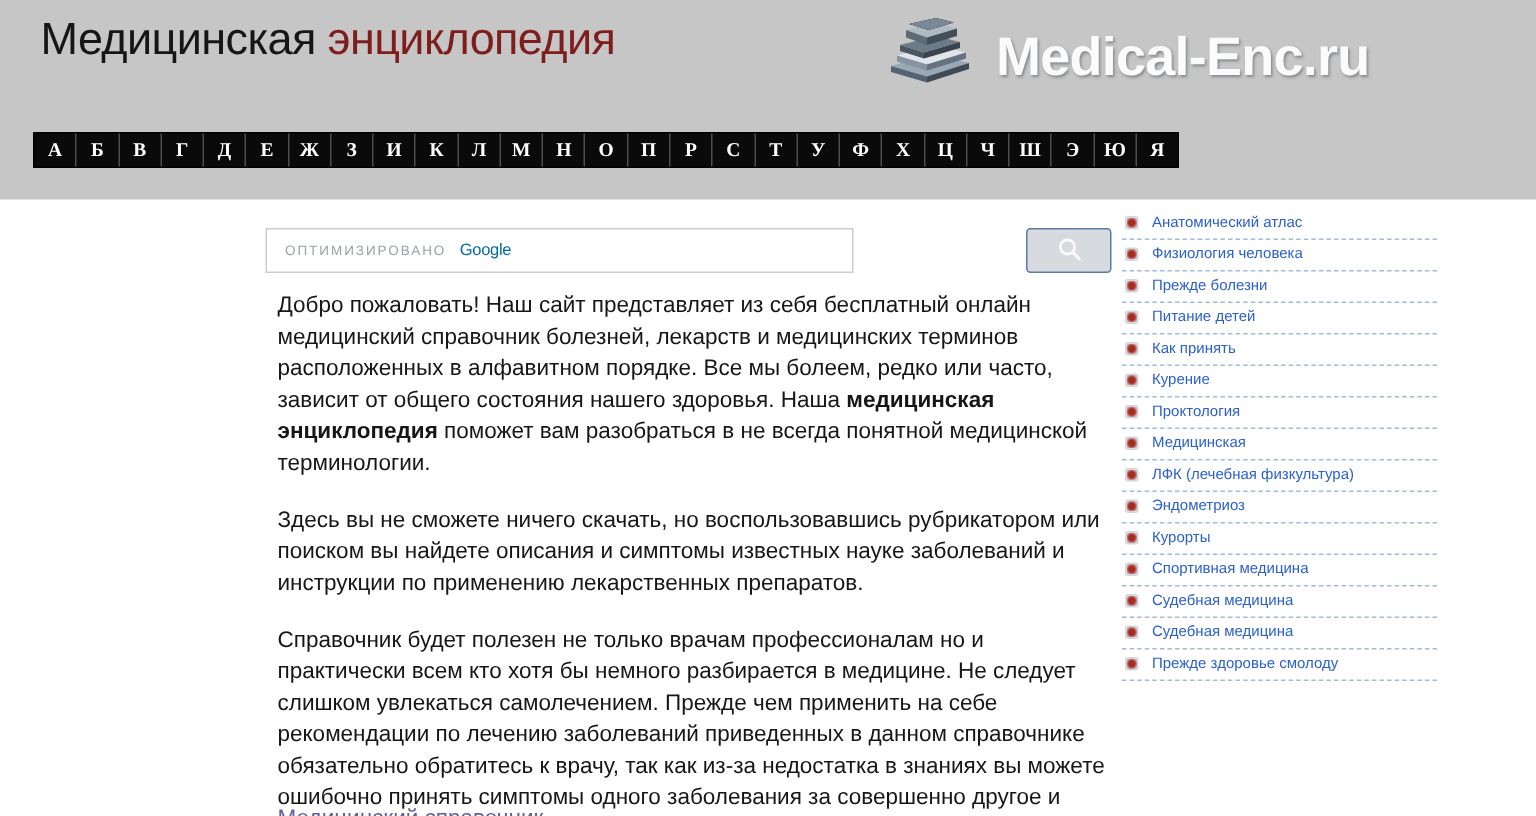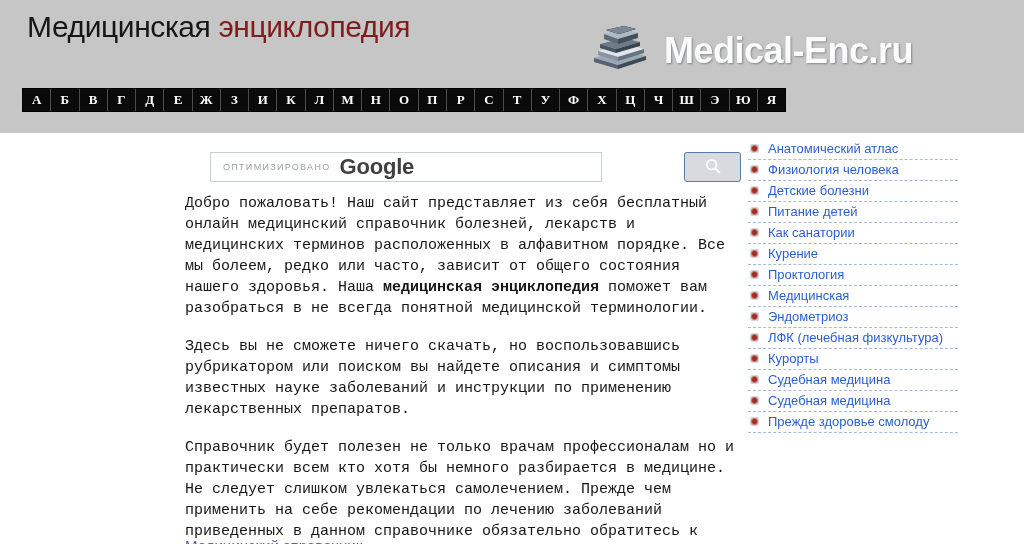--- a/index.html
+++ b/index.html
@@ -6,58 +6,58 @@
   body { font-family:"Liberation Sans", sans-serif; }
   .page { position:relative; width:1024px; height:544px; overflow:hidden; background:#ffffff; }
 
   
   .band { position:absolute; left:0; top:0; width:1024px; height:133px; background:#c6c6c6; }
 
   .site-title { position:absolute; left:27px; top:10px; margin:0; font-size:30px; font-weight:400;
                 letter-spacing:-0.4px; color:#161616; white-space:nowrap; }
   .site-title .blue { color:#7f1d1d; }
 
-  .logo { position:absolute; left:588px; top:20px; display:flex; align-items:center; cursor:pointer; }
+  .logo { position:absolute; left:588px; top:6px; display:flex; align-items:center; cursor:pointer; }
   .logo-text { margin-left:12px; margin-top:6px; font-size:36px; font-weight:bold; color:#fbfbfb;
                letter-spacing:-0.5px; text-shadow:1px 1px 2px rgba(80,86,92,0.55); white-space:nowrap; }
 
   
   .alphabet { position:absolute; left:22px; top:88px; width:764px; height:24px; display:flex;
               background:#0a0a0a; border:1px solid #000; box-sizing:border-box; }
   .alphabet a { flex:1; display:flex; align-items:center; justify-content:center;
                 color:#ffffff; font-family:"Liberation Serif", serif; font-weight:bold; font-size:13px;
                 text-decoration:none; border-left:1px solid #4d4d4d; }
   .alphabet a:first-child { border-left:none; }
 
   
-  .search-box { position:absolute; left:210px; top:152px; width:392px; height:30px; }
+  .search-box { position:absolute; left:177px; top:152px; width:392px; height:30px; }
   .search-field { width:100%; height:100%; box-sizing:border-box; border:1px solid #c9ced3;
                   background:#fff; padding:0 10px 0 150px; font-size:14px; outline:none; }
   .search-ph { position:absolute; left:13px; top:0; height:100%; display:flex; align-items:center;
                gap:9px; pointer-events:none; }
   .search-ph .opt { font-size:9px; letter-spacing:1.3px; color:#9ba1a6; text-transform:uppercase; }
-  .search-ph .ggl { font-size:22px; color:#404040; font-weight:700; letter-spacing:-0.2px; }
+  .search-ph .ggl { font-size:11px; color:#0369a1; font-weight:400; letter-spacing:-0.2px; }
   .search-btn { position:absolute; left:684px; top:152px; width:57px; height:30px;
                 background:#d7dade; border:1px solid #5a7ba3; border-radius:3px;
                 display:flex; align-items:center; justify-content:center; cursor:pointer; padding:0; }
 
   
   .content { position:absolute; left:185px; top:193px; width:556px; font-size:15px;
              line-height:21px; color:#161616; }
-  .content p { margin:0 0 17px;font-family:Liberation Mono, monospace; }
+  .content p { margin:0 0 17px; }
   .content b { font-weight:bold; }
 
   .cutoff-link { position:absolute; left:185px; top:537px; font-size:15px; color:#6a5a9e;
                  text-decoration:underline; white-space:nowrap; }
 
   
   .sidebar { position:absolute; left:748px; top:139px; width:210px; }
   .side-item { display:flex; align-items:center; gap:9px; padding:2px 0 3px 2px;
                border-bottom:1px dashed #a3bbdb; }
-  .side-item a { color:#2a5fd0; font-size:13px; line-height:15px; text-decoration:none; }
+  .side-item a { color:#2a5fd0; font-size:10px; line-height:15px; text-decoration:none; }
   .bullet { width:9px; height:9px; flex:0 0 9px; border-radius:2px; box-sizing:border-box;
             border:1px solid #ccd7e2;
             background:radial-gradient(circle at 50% 50%, #a42c25 0 2px, #c4746b 3px, #e4ebf2 4.5px); }
 </style>
 </head>
 <body>
 
 <div class="page">
 
   <div class="band">
@@ -144,56 +144,60 @@
     <div class="side-item">
       <span class="bullet"></span>
       <a href="#">Анатомический атлас</a>
     </div>
     <div class="side-item">
       <span class="bullet"></span>
       <a href="#">Физиология человека</a>
     </div>
     <div class="side-item">
       <span class="bullet"></span>
-      <a href="#">Детские болезни</a>
+      <a href="#">Прежде болезни</a>
     </div>
     <div class="side-item">
       <span class="bullet"></span>
       <a href="#">Питание детей</a>
     </div>
     <div class="side-item">
       <span class="bullet"></span>
-      <a href="#">Как санатории</a>
+      <a href="#">Как принять</a>
     </div>
     <div class="side-item">
       <span class="bullet"></span>
       <a href="#">Курение</a>
     </div>
     <div class="side-item">
       <span class="bullet"></span>
       <a href="#">Проктология</a>
     </div>
     <div class="side-item">
       <span class="bullet"></span>
       <a href="#">Медицинская</a>
     </div>
     <div class="side-item">
       <span class="bullet"></span>
+      <a href="#">ЛФК (лечебная физкультура)</a>
+    </div>
+    <div class="side-item">
+      <span class="bullet"></span>
       <a href="#">Эндометриоз</a>
     </div>
     <div class="side-item">
       <span class="bullet"></span>
-      <a href="#">ЛФК (лечебная физкультура)</a>
-    </div>
-    <div class="side-item">
-      <span class="bullet"></span>
       <a href="#">Курорты</a>
     </div>
     <div class="side-item">
       <span class="bullet"></span>
+      <a href="#">Спортивная медицина</a>
+    </div>
+    <div class="side-item">
+      <span class="bullet"></span>
       <a href="#">Судебная медицина</a>
     </div>
     <div class="side-item">
       <span class="bullet"></span>
       <a href="#">Судебная медицина</a>
     </div>
     <div class="side-item">
       <span class="bullet"></span>
       <a href="#">Прежде здоровье смолоду</a>
     </div>

